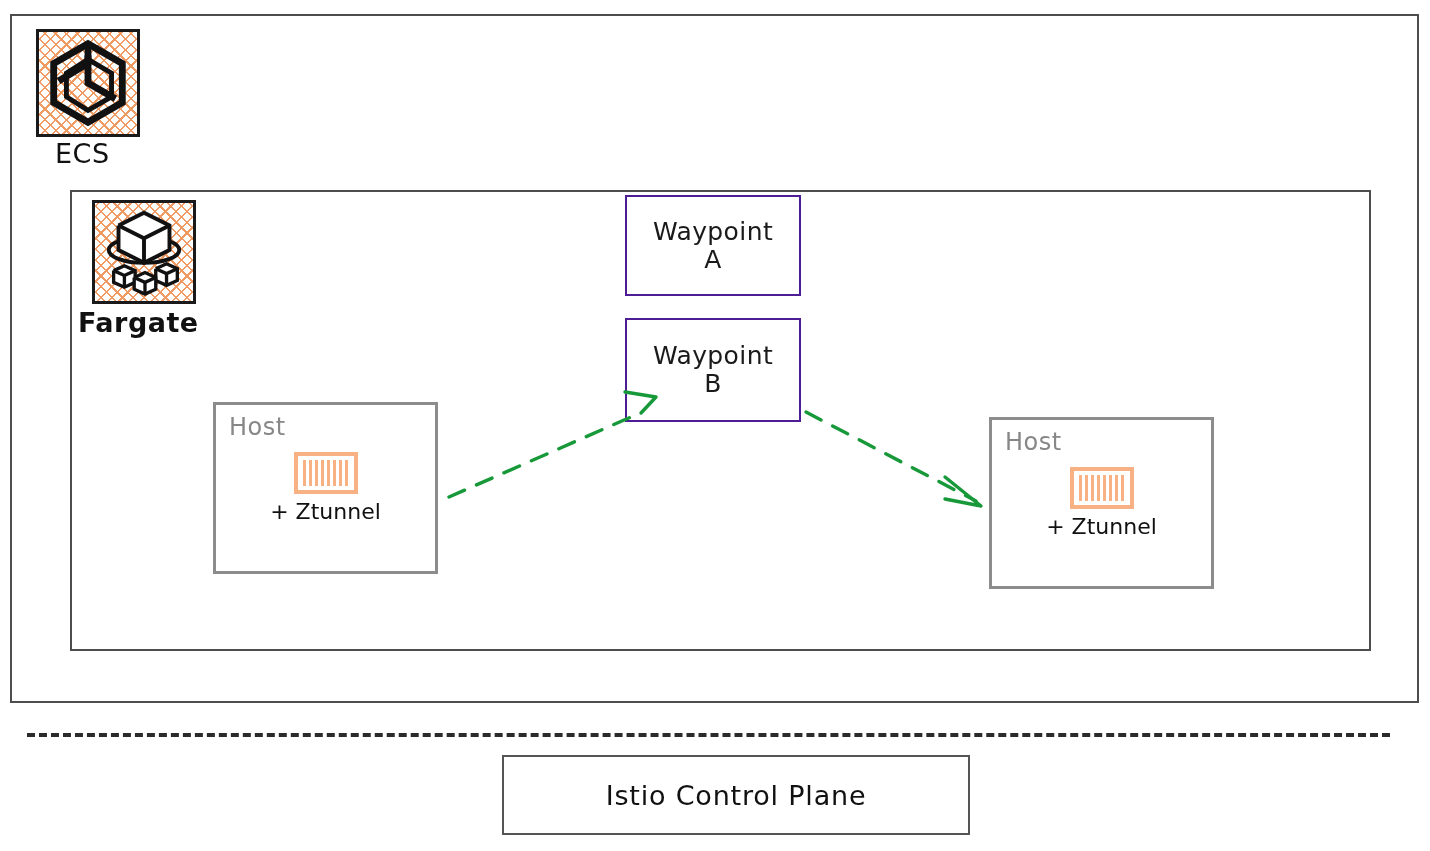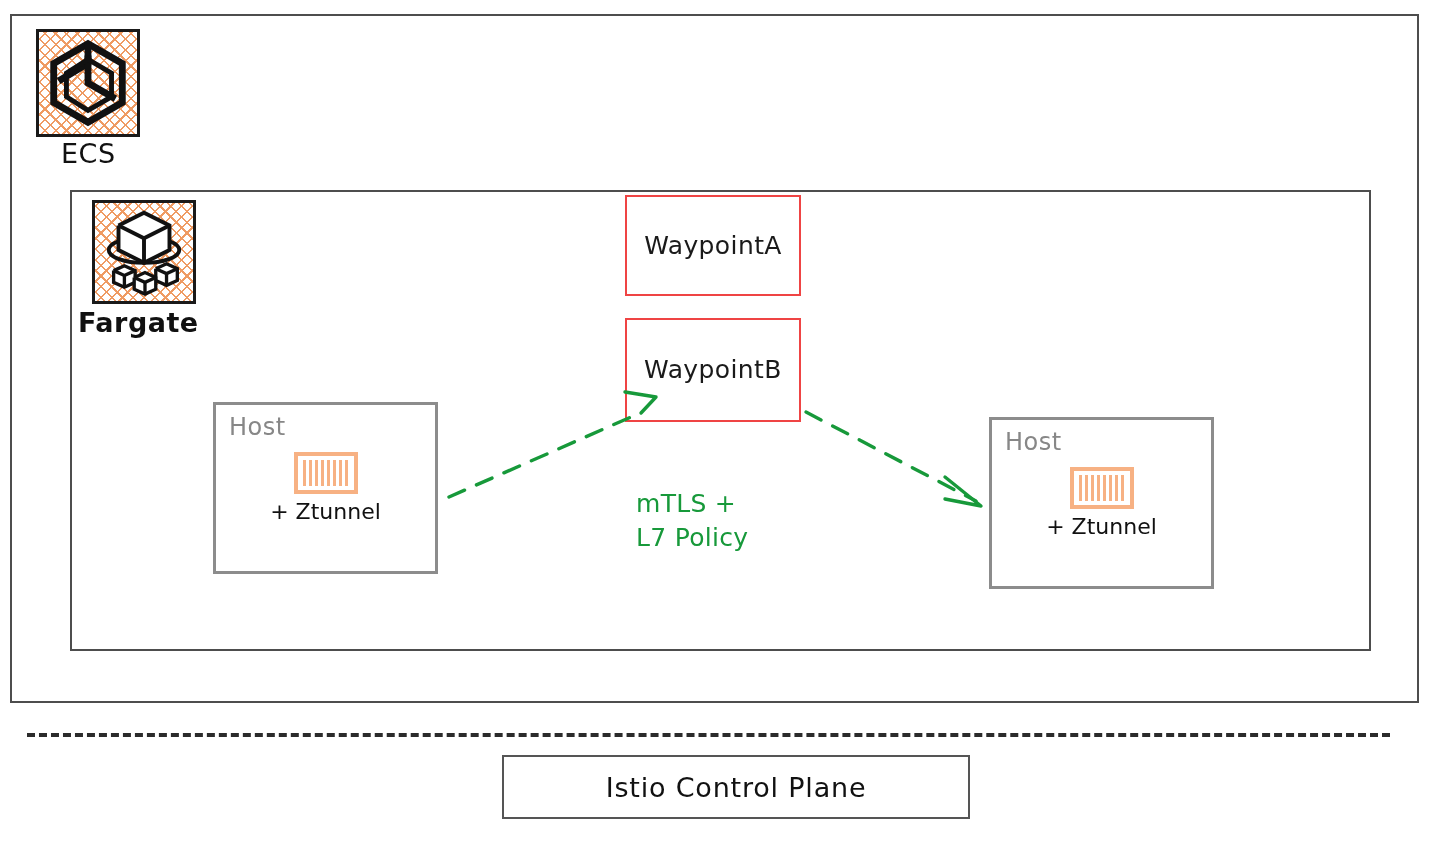--- a/index.html
+++ b/index.html
@@ -34,22 +34,23 @@
   }
   .inner-frame {
     left: 70px;
     top: 190px;
     width: 1301px;
     height: 461px;
     border: 2px solid #4d4d4d;
   }
 
   .wp-box {
-    border: 2px solid #ef4444;
+    border: 2px solid #4c1d95;
     display: flex;
+    flex-direction: column;
     align-items: center;
     justify-content: center;
     text-align: left;
   }
   .wp-line {
     font-family: "DejaVu Sans", sans-serif;
     font-size: 25px;
     color: #1a1a1a;
     line-height: 1.12;
     letter-spacing: 0.4px;
@@ -119,21 +120,21 @@
   }
   #ecs-icon     { left: 36px; top: 29px;  width: 104px; height: 108px; }
   #fargate-icon { left: 92px; top: 200px; width: 104px; height: 104px; }
 
   .svc-label {
     position: absolute;
     font-size: 27px;
     color: #111111;
     letter-spacing: 0.5px;
   }
-  #ecs-label     { left: 55px;  top: 138px; margin-left: 6px; }
+  #ecs-label     { left: 55px;  top: 138px; }
   #fargate-label { left: 78px;  top: 307px; font-weight: bold; }
 
   
   #vector-layer {
     position: absolute;
     left: 0;
     top: 0;
     width: 1430px;
     height: 851px;
     pointer-events: none;
@@ -156,21 +157,21 @@
     left: 27px;
     top: 733px;
     width: 1363px;
     height: 0;
     border-top: 4px dashed #2b2b2b;
   }
   #control-plane {
     left: 502px;
     top: 755px;
     width: 468px;
-    height: 64px;
+    height: 80px;
     border: 2px solid #555555;
     display: flex;
     align-items: center;
     justify-content: center;
   }
   #control-plane .cp-text {
     font-size: 27px;
     color: #111111;
     letter-spacing: 0.8px;
   }
@@ -271,24 +272,20 @@
       <line x1="449" y1="497" x2="631" y2="417" stroke="#17993a" stroke-width="3.4" stroke-dasharray="17 13" stroke-linecap="round"></line>
       <polyline points="625,392 656,397 641,413" fill="none" stroke="#17993a" stroke-width="3.4" stroke-linecap="round" stroke-linejoin="round"></polyline>
     </g>
 
     <g>
       <line x1="806" y1="412" x2="976" y2="501" stroke="#17993a" stroke-width="3.4" stroke-dasharray="17 13" stroke-linecap="round"></line>
       <polyline points="945,477 981,506 945,499" fill="none" stroke="#17993a" stroke-width="3.4" stroke-linecap="round" stroke-linejoin="round"></polyline>
     </g>
   </svg>
 
-  <div class="flow-label">
-    <span>mTLS +</span>
-    <span>L7 Policy</span>
-  </div>
 
   <div id="divider"></div>
 
   <div class="box" id="control-plane">
     <div class="cp-text">Istio Control Plane</div>
   </div>
 
 </div>
 
 </body></html>

